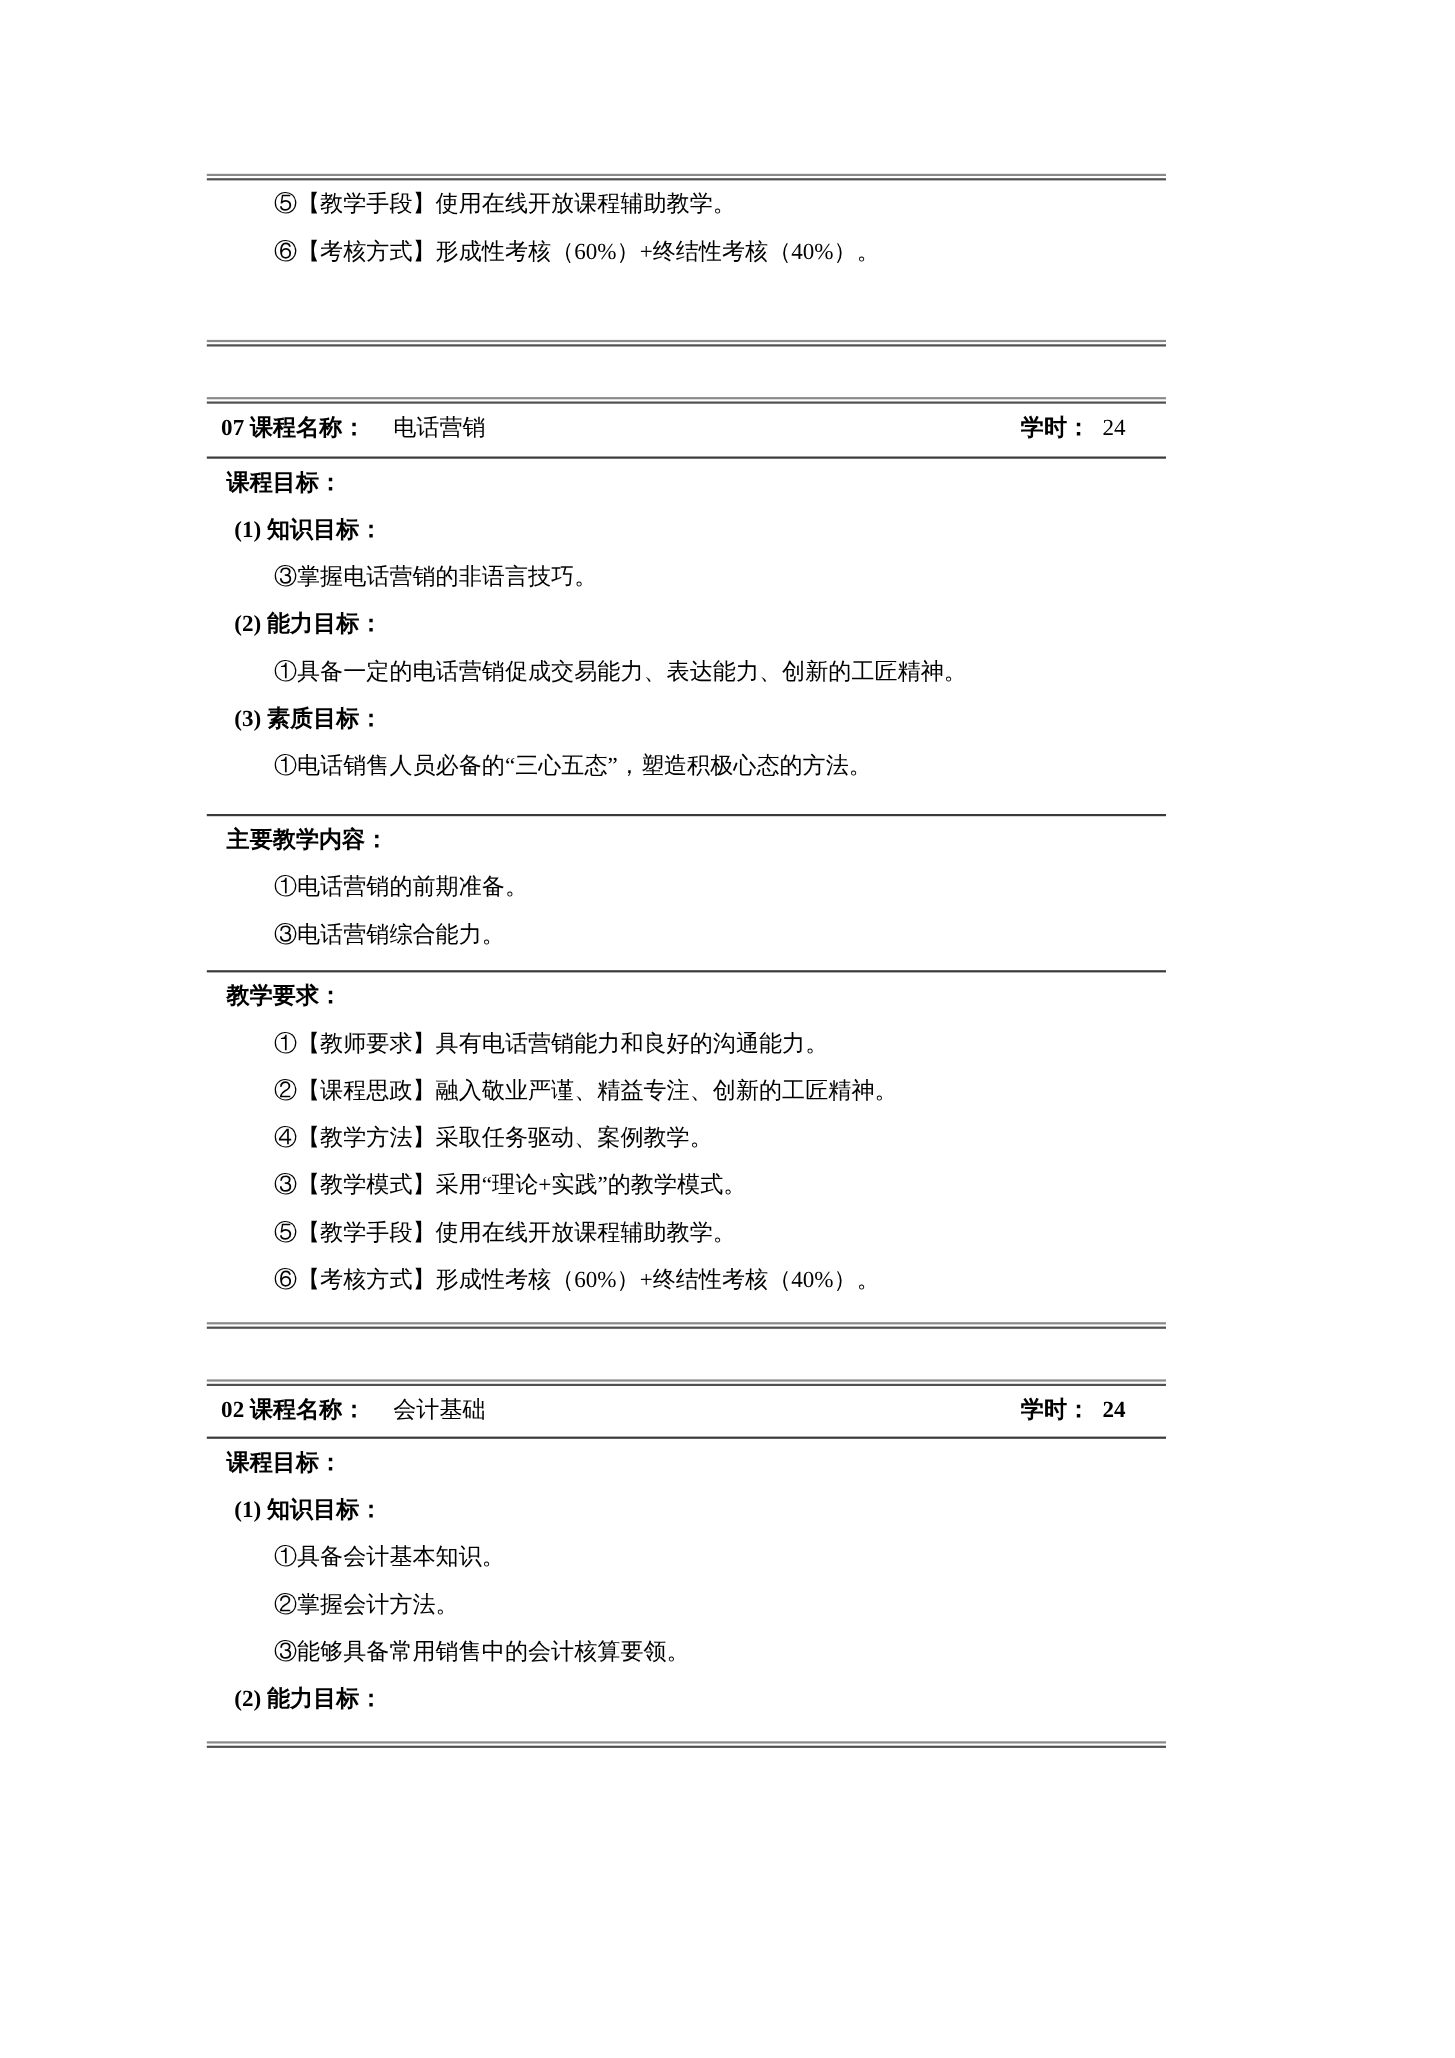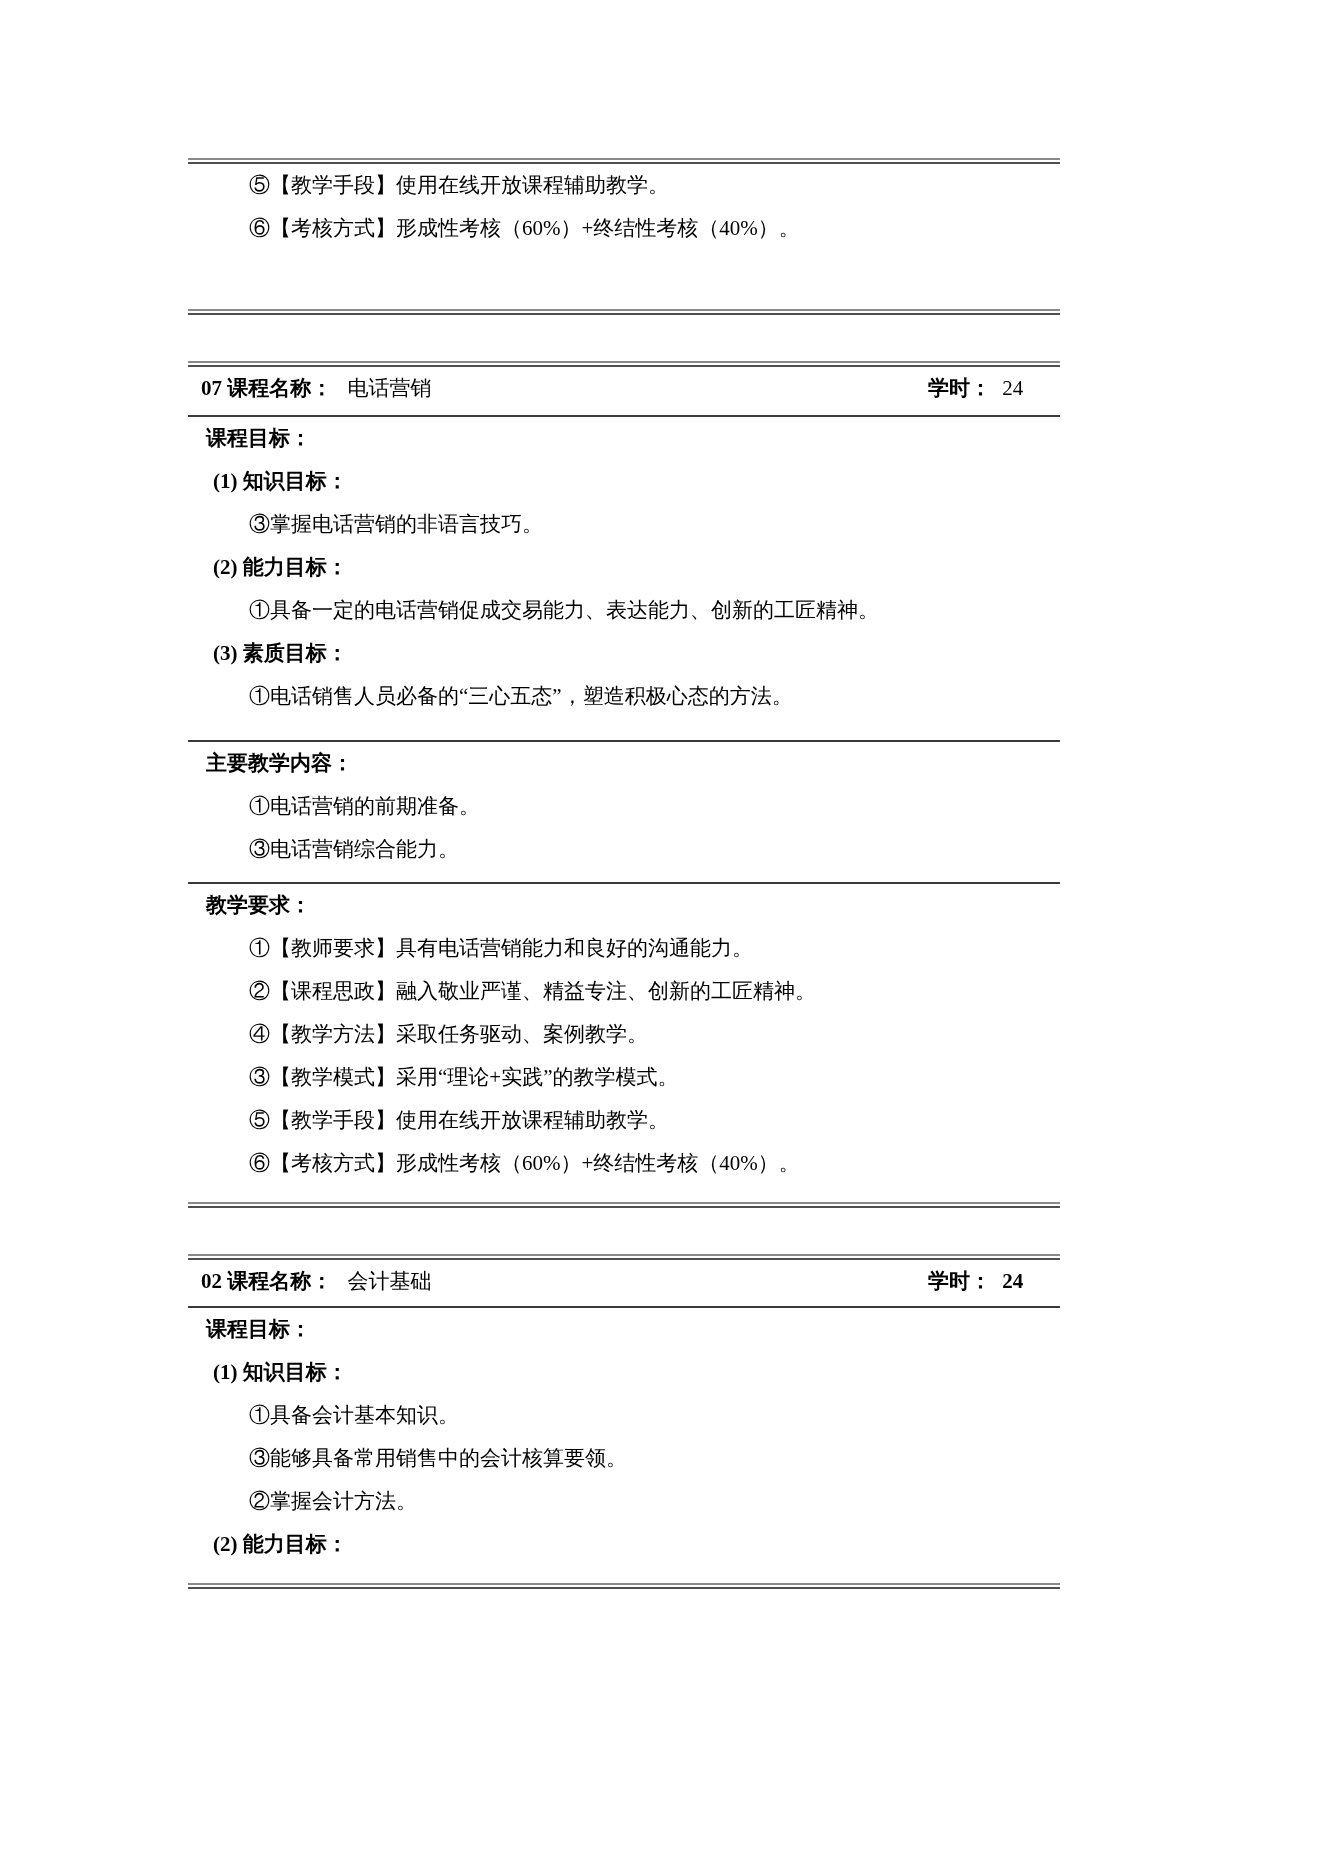--- a/index.html
+++ b/index.html
@@ -40,21 +40,21 @@
   .b { font-weight: bold; }
   .lvl0 { padding-left: 18px; }   
   .lvl1 { padding-left: 25px; }   
   .lvl2 { padding-left: 61px; }   
   .course-head {
     position: relative;
     line-height: 43px;
     font-size: 21px;
     padding-left: 13px;
   }
-  .course-name { margin-left: 10px; font-weight: normal; }
+  .course-name { margin-left: 20px; font-weight: normal; }
   .hours {
     position: absolute;
     left: 740px;
     top: 0;
   }
   .hours .val { font-weight: normal; margin-left: 6px; }
   .hours.bold-val .val { font-weight: bold; }
   .m-t22 { margin-top: 22px; }
   .m-t11 { margin-top: 11px; }
   .m-t17 { margin-top: 17px; }
@@ -125,21 +125,21 @@
       <span class="hours bold-val">
         <span class="b">学时：</span>
         <span class="val">24</span>
       </span>
     </div>
     <div class="hr-single m-t3"></div>
 
     <p class="row lvl0 b" style="margin:0">课程目标：</p>
     <p class="row lvl1 b" style="margin:0">(1) 知识目标：</p>
     <p class="row lvl2" style="margin:0">①具备会计基本知识。</p>
+    <p class="row lvl2" style="margin:0">②掌握会计方法。</p>
     <p class="row lvl2" style="margin:0">③能够具备常用销售中的会计核算要领。</p>
-    <p class="row lvl2" style="margin:0">②掌握会计方法。</p>
     <p class="row lvl1 b" style="margin:0">(2) 能力目标：</p>
     <div class="hr-double m-t17"></div>
 
   </div>
 
   <div class="page-number">40</div>
 </div>
 
 </body></html>

